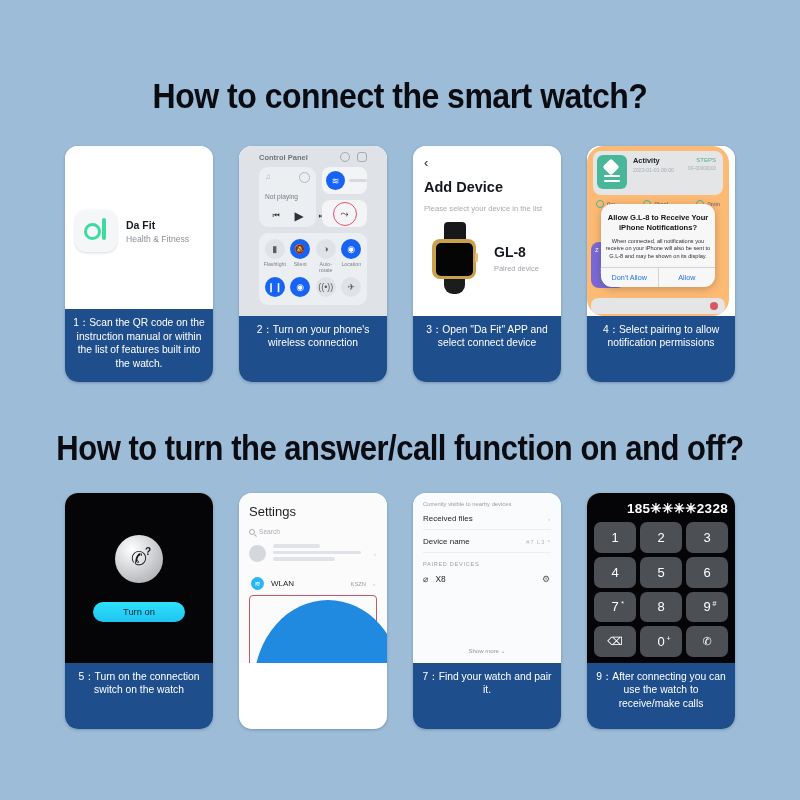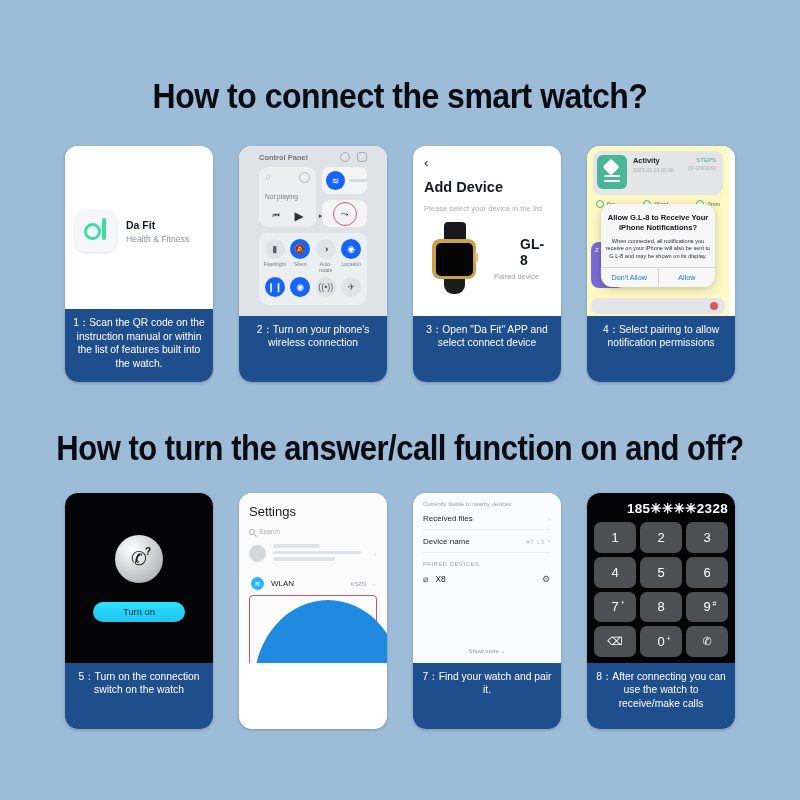--- a/index.html
+++ b/index.html
@@ -102,25 +102,25 @@
   .ad-back { font-size:13px; color:#25292e; line-height:1; margin-bottom:10px; }
   .ad-title { font-size:14.5px; font-weight:bold; color:#14181d; }
   .ad-sub { font-size:7.6px; color:#a6abb1; margin-top:9px; }
   .ad-dev { display:flex; align-items:center; gap:8px; margin-top:9px; }
   .watch-img { width:62px; height:72px; position:relative; flex:0 0 auto; }
   .watch-band-t { position:absolute; left:20px; top:0; width:22px; height:22px; background:#17181a; border-radius:4px 4px 2px 2px; }
   .watch-band-b { position:absolute; left:20px; bottom:0; width:21px; height:30px; background:#1b1c1e; border-radius:2px 2px 9px 9px; }
   .watch-body { position:absolute; left:8px; top:17px; width:44px; height:40px; background:#c9a14d; border-radius:8px; }
   .watch-screen { position:absolute; left:3.5px; top:3.5px; width:37px; height:33px; background:#050505; border-radius:5px; }
   .watch-crown { position:absolute; right:-2px; top:14px; width:3px; height:9px; background:#e0c077; border-radius:2px; }
-  .ad-devname { font-size:14px; font-weight:bold; color:#14181d;margin-left:26px; }
+  .ad-devname { font-size:14px; font-weight:bold; color:#14181d; }
   .ad-devsub { font-size:7.4px; color:#9ea3a9; margin-top:4px; }
 
   
-  .ios { width:142px; height:170px; background:#fef9c3; position:relative; overflow:hidden; }
+  .ios { width:142px; height:170px; background:#fdba74; position:relative; overflow:hidden;border-radius:17px; }
   .ios-act { margin:5px 6px; background:#e3e5e7; border-radius:8px; height:44px; position:relative; padding:5px 6px 0 40px; }
   .ios-actic { position:absolute; left:4px; top:4px; width:30px; height:34px; background:#49b69a; border-radius:6px; }
   .ios-actic:after { content:""; position:absolute; left:7px; top:20px; width:16px; height:2px; background:#fff; box-shadow:0 5px 0 #fff; border-radius:1px; }
   .ios-actic:before { content:""; position:absolute; left:8px; top:6px; width:12px; height:12px; background:#fff; transform:rotate(45deg); border-radius:2px; }
   .ios-acth { font-size:7.4px; font-weight:bold; color:#1b1f24; }
   .ios-actd { font-size:5.2px; color:#a9aeb3; margin-top:2px; }
   .ios-steps { position:absolute; right:7px; top:6px; font-size:6px; color:#5aa98f; }
   .ios-mac { position:absolute; right:7px; top:15px; font-size:4.6px; color:#a9aeb3; }
   .ios-stats { display:flex; justify-content:space-between; padding:0 9px; margin-top:2px; }
   .ios-st { display:flex; align-items:center; gap:3px; font-size:5.8px; color:#5d6268; }
@@ -486,18 +486,18 @@
                 <span>0</span>
                 <sup>+</sup>
               </div>
             <div class="dl-k small">
                 <span>✆</span>
               </div>
           </div>
         </div>
       </div>
       <div class="caption">
-          <span>8：After connecting you can use the watch to receive/make calls</span>
+          <span>9：After connecting you can use the watch to receive/make calls</span>
         </div>
     </div>
 
   </div>
 </div>
 
 </body></html>

